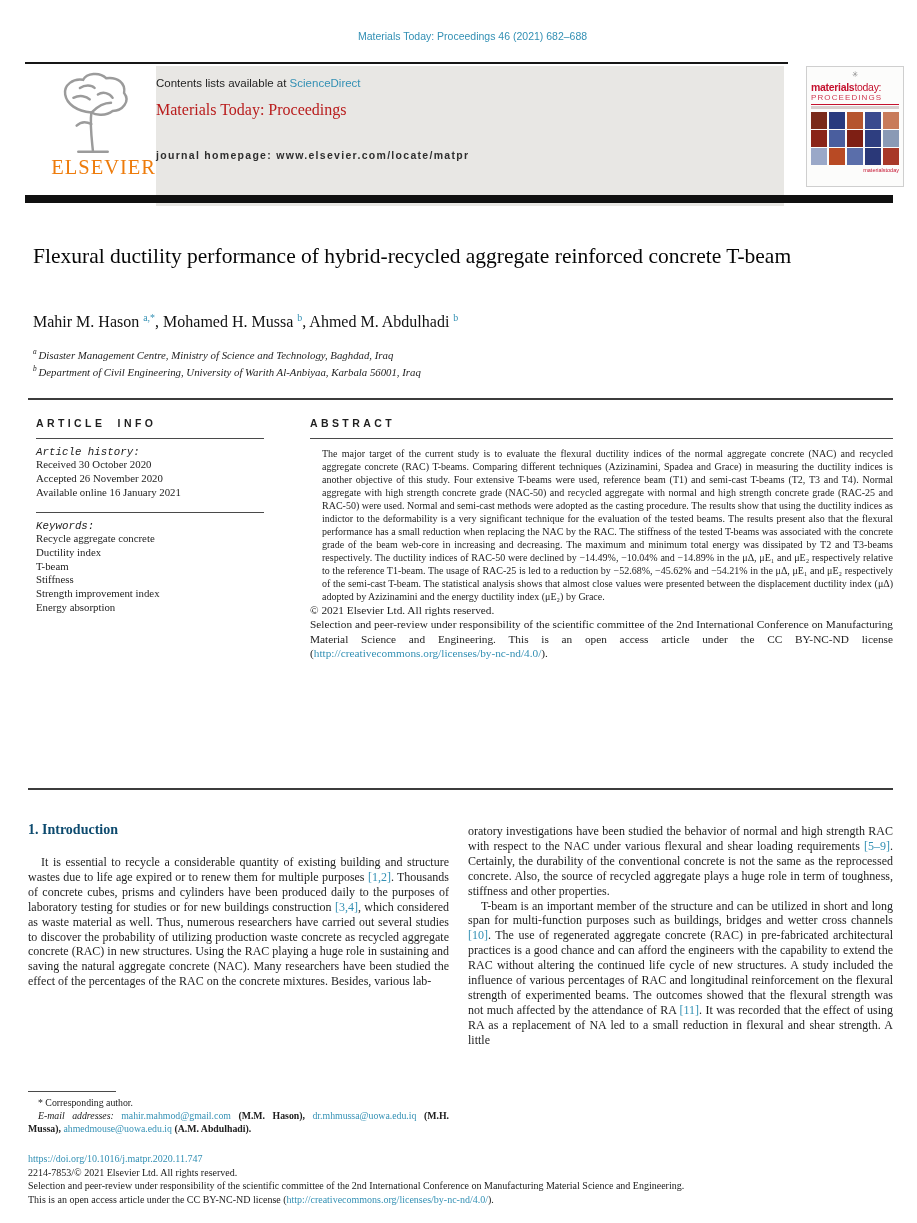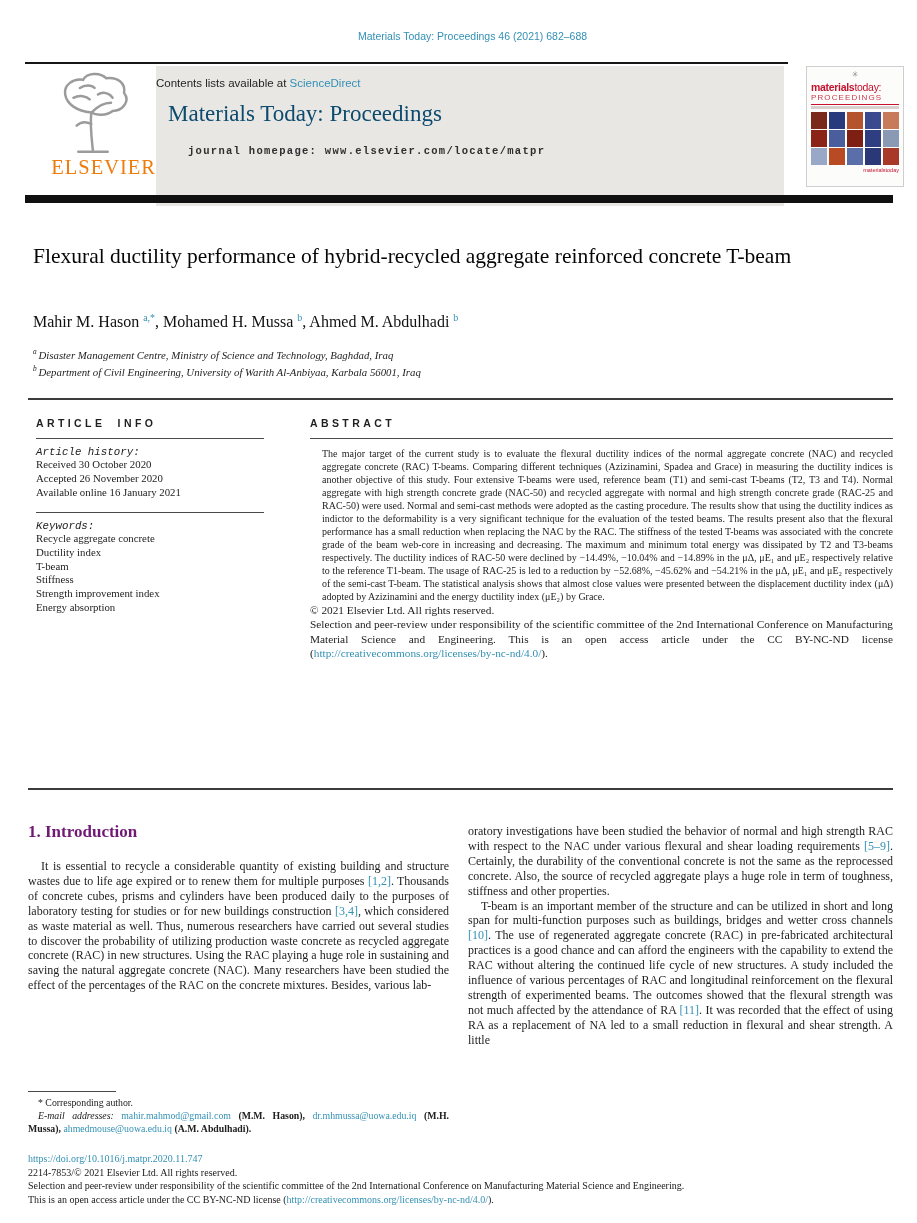--- a/index.html
+++ b/index.html
@@ -16,23 +16,23 @@
 
   
   .citation{position:absolute;top:30px;left:0;right:0;text-align:center;
     font-family:"Liberation Sans",sans-serif;font-size:10.5px;color:var(--accent);padding-left:28px;}
   .top-rule{position:absolute;left:25px;top:62px;width:763px;height:2px;background:#161616;}
   .elsevier{position:absolute;left:30px;top:70px;width:126px;text-align:right;}
   .elsevier-word{font-size:20.5px;color:var(--elsevier-orange);letter-spacing:1px;margin-top:-4px;}
   .header-box{position:absolute;left:156px;top:66px;width:628px;height:140px;background:#e8e7e4;text-align:left;}
   .contents-line{margin-top:11px;font-family:"Liberation Sans",sans-serif;font-size:11.5px;color:#1f1f1f;}
   .contents-line .link{color:var(--accent);}
-  .journal-title{margin-top:12px;font-size:23px;color:#0c4a6e;padding-left:12px;}
-  .homepage-line{margin-top:18px;font-family:Liberation Mono, monospace;font-size:10.5px;
-    font-weight:bold;letter-spacing:1.3px;color:#2e2e2e;padding-left:32px;}
+  .journal-title{margin-top:12px;font-size:16px;color:#b91c1c;}
+  .homepage-line{margin-top:30px;font-family:Liberation Sans, sans-serif;font-size:10.5px;
+    font-weight:bold;letter-spacing:1.3px;color:#2e2e2e;}
   .cover{position:absolute;left:806px;top:66px;width:98px;height:121px;border:1px solid #cfcfcf;
     background:#fcfcfb;box-sizing:border-box;padding:3px 4px;}
   .cover-mark{text-align:center;color:#8a8a8a;font-size:8px;line-height:9px;height:10px;}
   .cover-brand{font-family:"Liberation Sans",sans-serif;font-weight:bold;font-size:10.5px;
     color:var(--cover-red);letter-spacing:-0.3px;line-height:11px;margin-top:2px;}
   .cover-brand .cb-light{font-weight:normal;}
   .cover-sub{font-family:"Liberation Sans",sans-serif;font-size:8px;color:var(--cover-red);
     letter-spacing:1.1px;opacity:.85;line-height:9px;}
   .cover-rule{height:1px;background:var(--cover-red);margin:2px 0 1px;}
   .cover-smalltext{height:3px;background:#d8cfcf;margin-bottom:2px;}
@@ -64,21 +64,21 @@
   .info-line{font-size:10.8px;line-height:13.9px;}
   .abstract-col{position:absolute;left:310px;top:417px;width:583px;}
   .abstract-col .thin-rule{margin-top:9px;}
   .abs-body{margin-top:8px;font-size:10px;line-height:13px;text-align:justify;margin-left:12px;}
   .abs-copyright{font-size:11.3px;line-height:14.45px;}
   .abs-note{font-size:11.3px;line-height:14.45px;text-align:justify;}
   .rule-full-b{position:absolute;left:28px;top:788px;width:865px;height:1.5px;background:#3c3c3c;}
 
   
   .col-left{position:absolute;left:28px;top:822px;width:421px;}
-  .section-heading{font-weight:bold;font-size:17px;color:#701a75;font-family:Liberation Serif, serif;}
+  .section-heading{font-weight:bold;font-size:14px;color:#0c4a6e;font-family:Liberation Serif, serif;}
   .para{font-size:12px;line-height:14.9px;text-align:justify;color:#1d1d1d;}
   .indent{text-indent:13px;}
   .col-left .para{margin-top:17px;}
   .col-right{position:absolute;left:468px;top:824px;width:425px;}
   .col-right .para + .para{margin-top:0;}
 
   
   .footnote{position:absolute;left:28px;top:1091px;width:421px;font-size:9.8px;line-height:12.8px;color:#202020;}
   .fn-rule{width:88px;height:1px;background:#4a4a4a;margin-bottom:5px;}
   .fn-line{text-indent:10px;}

